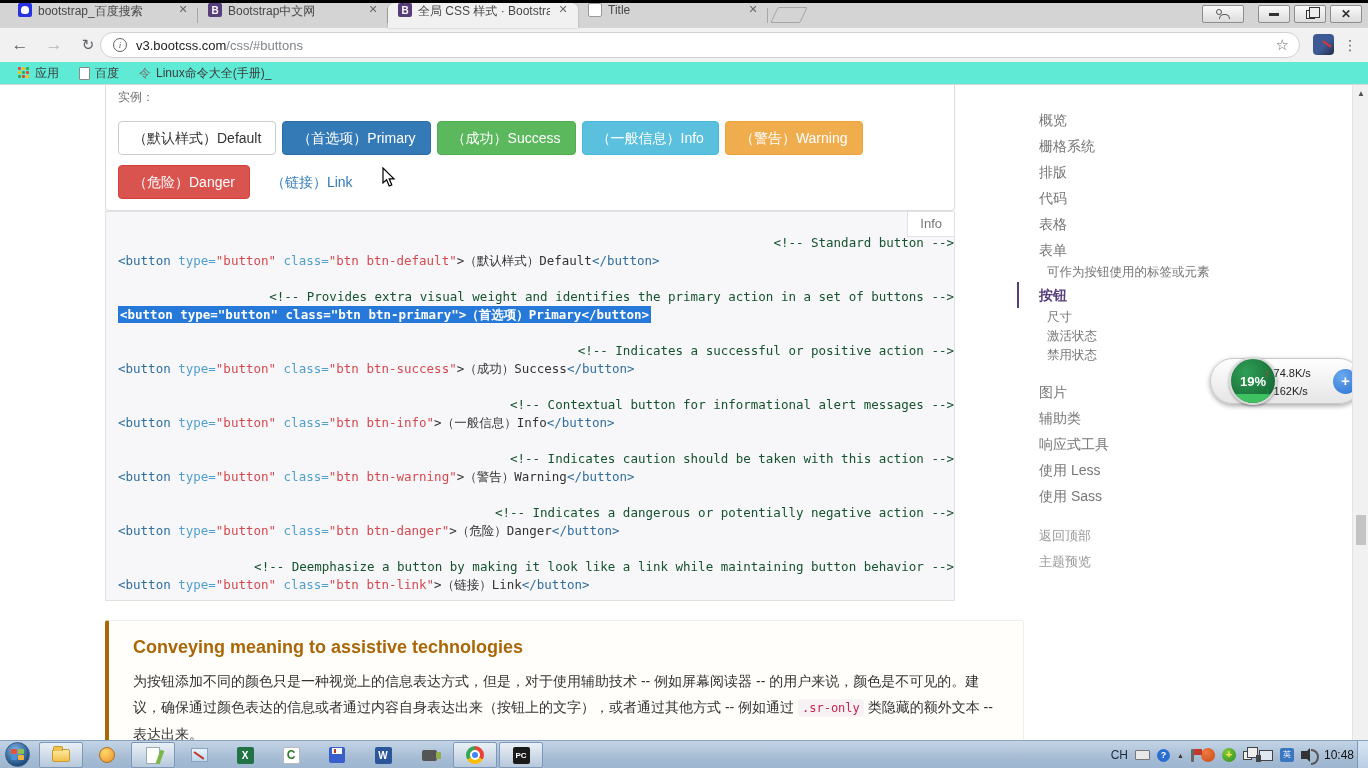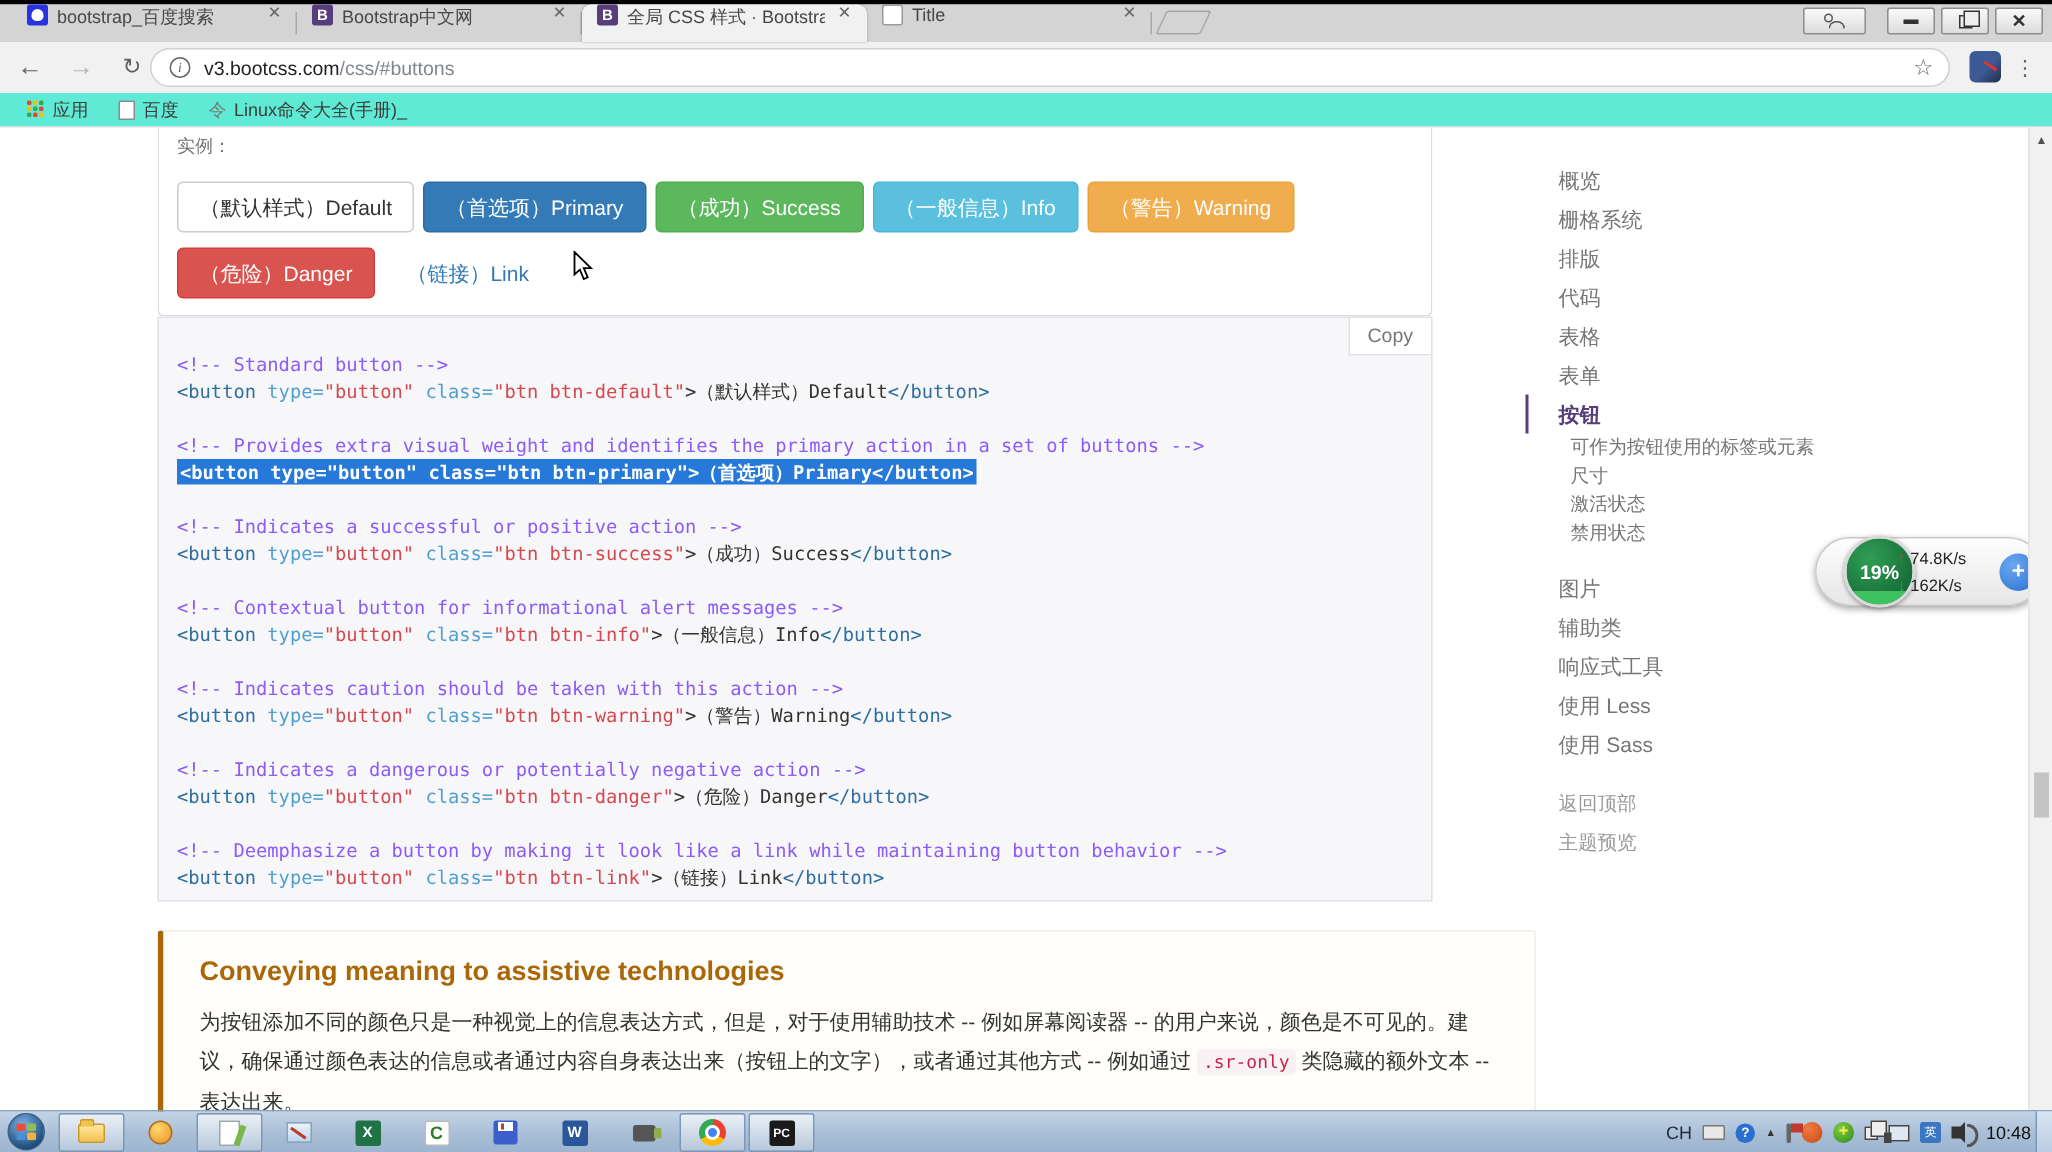--- a/index.html
+++ b/index.html
@@ -70,21 +70,21 @@
   .bs-success { background:#5cb85c; border-color:#4cae4c; color:#fff; }
   .bs-info    { background:#5bc0de; border-color:#46b8da; color:#fff; }
   .bs-warning { background:#f0ad4e; border-color:#eea236; color:#fff; }
   .bs-danger  { background:#d9534f; border-color:#d43f3a; color:#fff; }
   .bs-link    { background:transparent; border-color:transparent; color:#337ab7; }
 
   .code-box { position:relative; width:850px; height:390px; margin-top:0; background:#f7f7f9; border:1px solid #e1e1e8; border-top:1px solid #e1e1e8; padding:22px 0 0 12px; }
   .copy-btn { position:absolute; right:0; top:0; padding:4px 12px 5px; background:#fff; border-left:1px solid #e1e1e8; border-bottom:1px solid #e1e1e8; font-size:13px; color:#767676; }
   .code-group { margin-bottom:18px; }
   .code-line { font-family:"DejaVu Sans Mono", monospace; font-size:12.5px; line-height:18px; white-space:pre; color:#333; }
-  .code-line.comment { color:#8b5cf6; }
+  .code-line.comment { color:#14532d;text-align:right; }
   .tk-tag { color:#2f6f9f; } .tk-attr { color:#4f9fcf; } .tk-val { color:#d44950; } .tk-plain { color:#333; }
   .code-line .sel-wrap { display:inline; }
   .code-line.selected .sel-wrap { background:#2679d8; padding:1px 2px; }
   .code-line.selected .sel-wrap span { color:#fff; font-weight:bold; }
 
   .callout { position:absolute; left:105px; top:535px; width:919px; min-height:114px; background:#fffefb; border:1px solid #eee; border-left:4px solid #aa6708; border-radius:3px; padding:16px 24px 14px; }
   .callout h3 { font-size:18px; font-weight:bold; color:#aa6708; margin-bottom:10px; }
   .callout p { font-size:14px; color:#333; line-height:26px; }
   .inline-code { font-family:"DejaVu Sans Mono", monospace; font-size:12px; color:#c7254e; background:#f9f2f4; padding:2px 4px; border-radius:4px; }
 
@@ -264,21 +264,21 @@
           <button class="bs-btn bs-info">（一般信息）Info</button>
           <button class="bs-btn bs-warning">（警告）Warning</button>
         </div>
         <div class="btn-row row2">
           <button class="bs-btn bs-danger">（危险）Danger</button>
           <button class="bs-btn bs-link">（链接）Link</button>
         </div>
       </div>
 
       <div class="code-box">
-        <div class="copy-btn">Copy</div>
+        <div class="copy-btn">Info</div>
 
         <div class="code-group">
           <div class="code-line comment">&lt;!-- Standard button --&gt;</div>
           <div class="code-line"><span class="sel-wrap"><span class="tk-tag">&lt;button</span><span class="tk-attr"> type=</span><span class="tk-val">"button"</span><span class="tk-attr"> class=</span><span class="tk-val">"btn btn-default"</span><span class="tk-plain">&gt;</span><span class="tk-plain">（默认样式）Default</span><span class="tk-tag">&lt;/button&gt;</span></span></div>
         </div>
 
         <div class="code-group">
           <div class="code-line comment">&lt;!-- Provides extra visual weight and identifies the primary action in a set of buttons --&gt;</div>
           <div class="code-line selected"><span class="sel-wrap"><span class="tk-tag">&lt;button</span><span class="tk-attr"> type=</span><span class="tk-val">"button"</span><span class="tk-attr"> class=</span><span class="tk-val">"btn btn-primary"</span><span class="tk-plain">&gt;</span><span class="tk-plain">（首选项）Primary</span><span class="tk-tag">&lt;/button&gt;</span></span></div>
         </div>
@@ -315,22 +315,22 @@
       <p><span>为按钮添加不同的颜色只是一种视觉上的信息表达方式，但是，对于使用辅助技术 -- 例如屏幕阅读器 -- 的用户来说，颜色是不可见的。建议，确保通过颜色表达的信息或者通过内容自身表达出来（按钮上的文字），或者通过其他方式 -- 例如通过 </span><span class="inline-code">.sr-only</span><span> 类隐藏的额外文本 -- 表达出来。</span></p>
     </div>
 
     <nav class="side-nav">
       <a class="nav-item l1">概览</a>
       <a class="nav-item l1">栅格系统</a>
       <a class="nav-item l1">排版</a>
       <a class="nav-item l1">代码</a>
       <a class="nav-item l1">表格</a>
       <a class="nav-item l1">表单</a>
+      <a class="nav-item l2">可作为按钮使用的标签或元素</a>
       <a class="nav-item l1 active">按钮</a>
-      <a class="nav-item l2">可作为按钮使用的标签或元素</a>
       <a class="nav-item l2">尺寸</a>
       <a class="nav-item l2">激活状态</a>
       <a class="nav-item l2">禁用状态</a>
       <a class="nav-item l1 gap-top">图片</a>
       <a class="nav-item l1">辅助类</a>
       <a class="nav-item l1">响应式工具</a>
       <a class="nav-item l1">使用 Less</a>
       <a class="nav-item l1">使用 Sass</a>
       <a class="nav-item l1 gap-top muted">返回顶部</a>
       <a class="nav-item l1 muted">主题预览</a>

